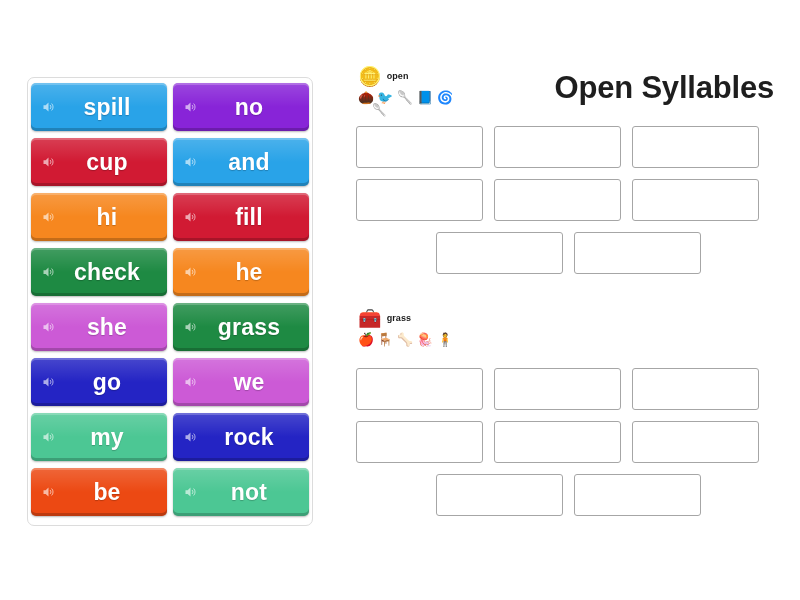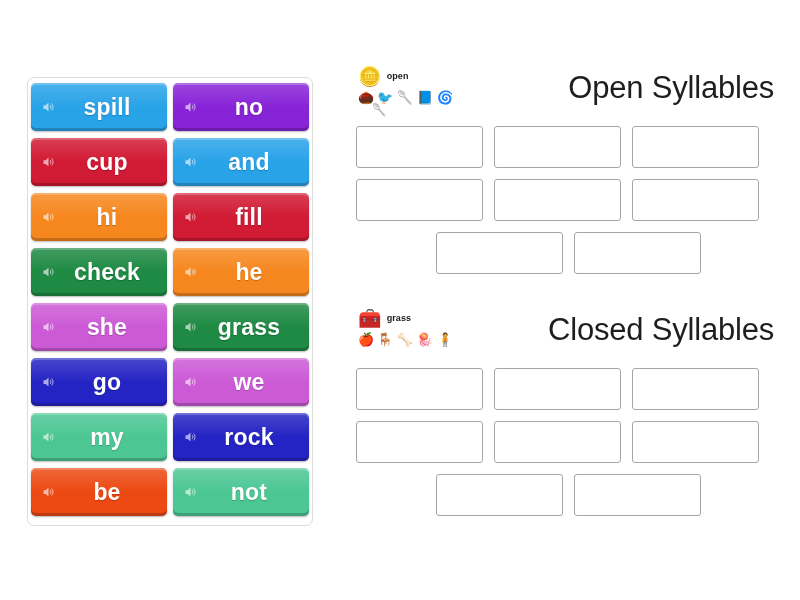--- a/index.html
+++ b/index.html
@@ -124,21 +124,21 @@
     font-size: 9px;
     color: #1a1a1a;
     font-weight: bold;
     letter-spacing: 0.1px;
   }
   .group-title {
     position: absolute;
     right: 6px;
     top: 8px;
     font-size: 31px;
-    font-weight: 400;
+    font-weight: 700;
     color: #1e1e1e;
     letter-spacing: -0.2px;
     white-space: nowrap;
   }
 
   .drop-rows { margin-top: 2px; }
   .drop-row {
     display: flex;
     gap: 11px;
     margin-bottom: 11px;
@@ -338,21 +338,20 @@
 <div class="group" id="group-closed">
   <div class="group-header">
     <div class="group-thumb">
       <div class="thumb-chest-row">
         <span class="chest-glyph">🧰</span>
         <span class="thumb-caption">grass</span>
       </div>
       <div class="thumb-objects">🍎 🪑 🦴 🪼 🧍</div>
       <div class="thumb-objects thumb-objects-second"></div>
     </div>
-    <div class="group-title">Closed Syllables</div>
   </div>
   <div class="drop-rows">
       <div class="drop-row">
         <div class="drop-zone"></div>
         <div class="drop-zone"></div>
         <div class="drop-zone"></div>
       </div>
       <div class="drop-row">
         <div class="drop-zone"></div>
         <div class="drop-zone"></div>

